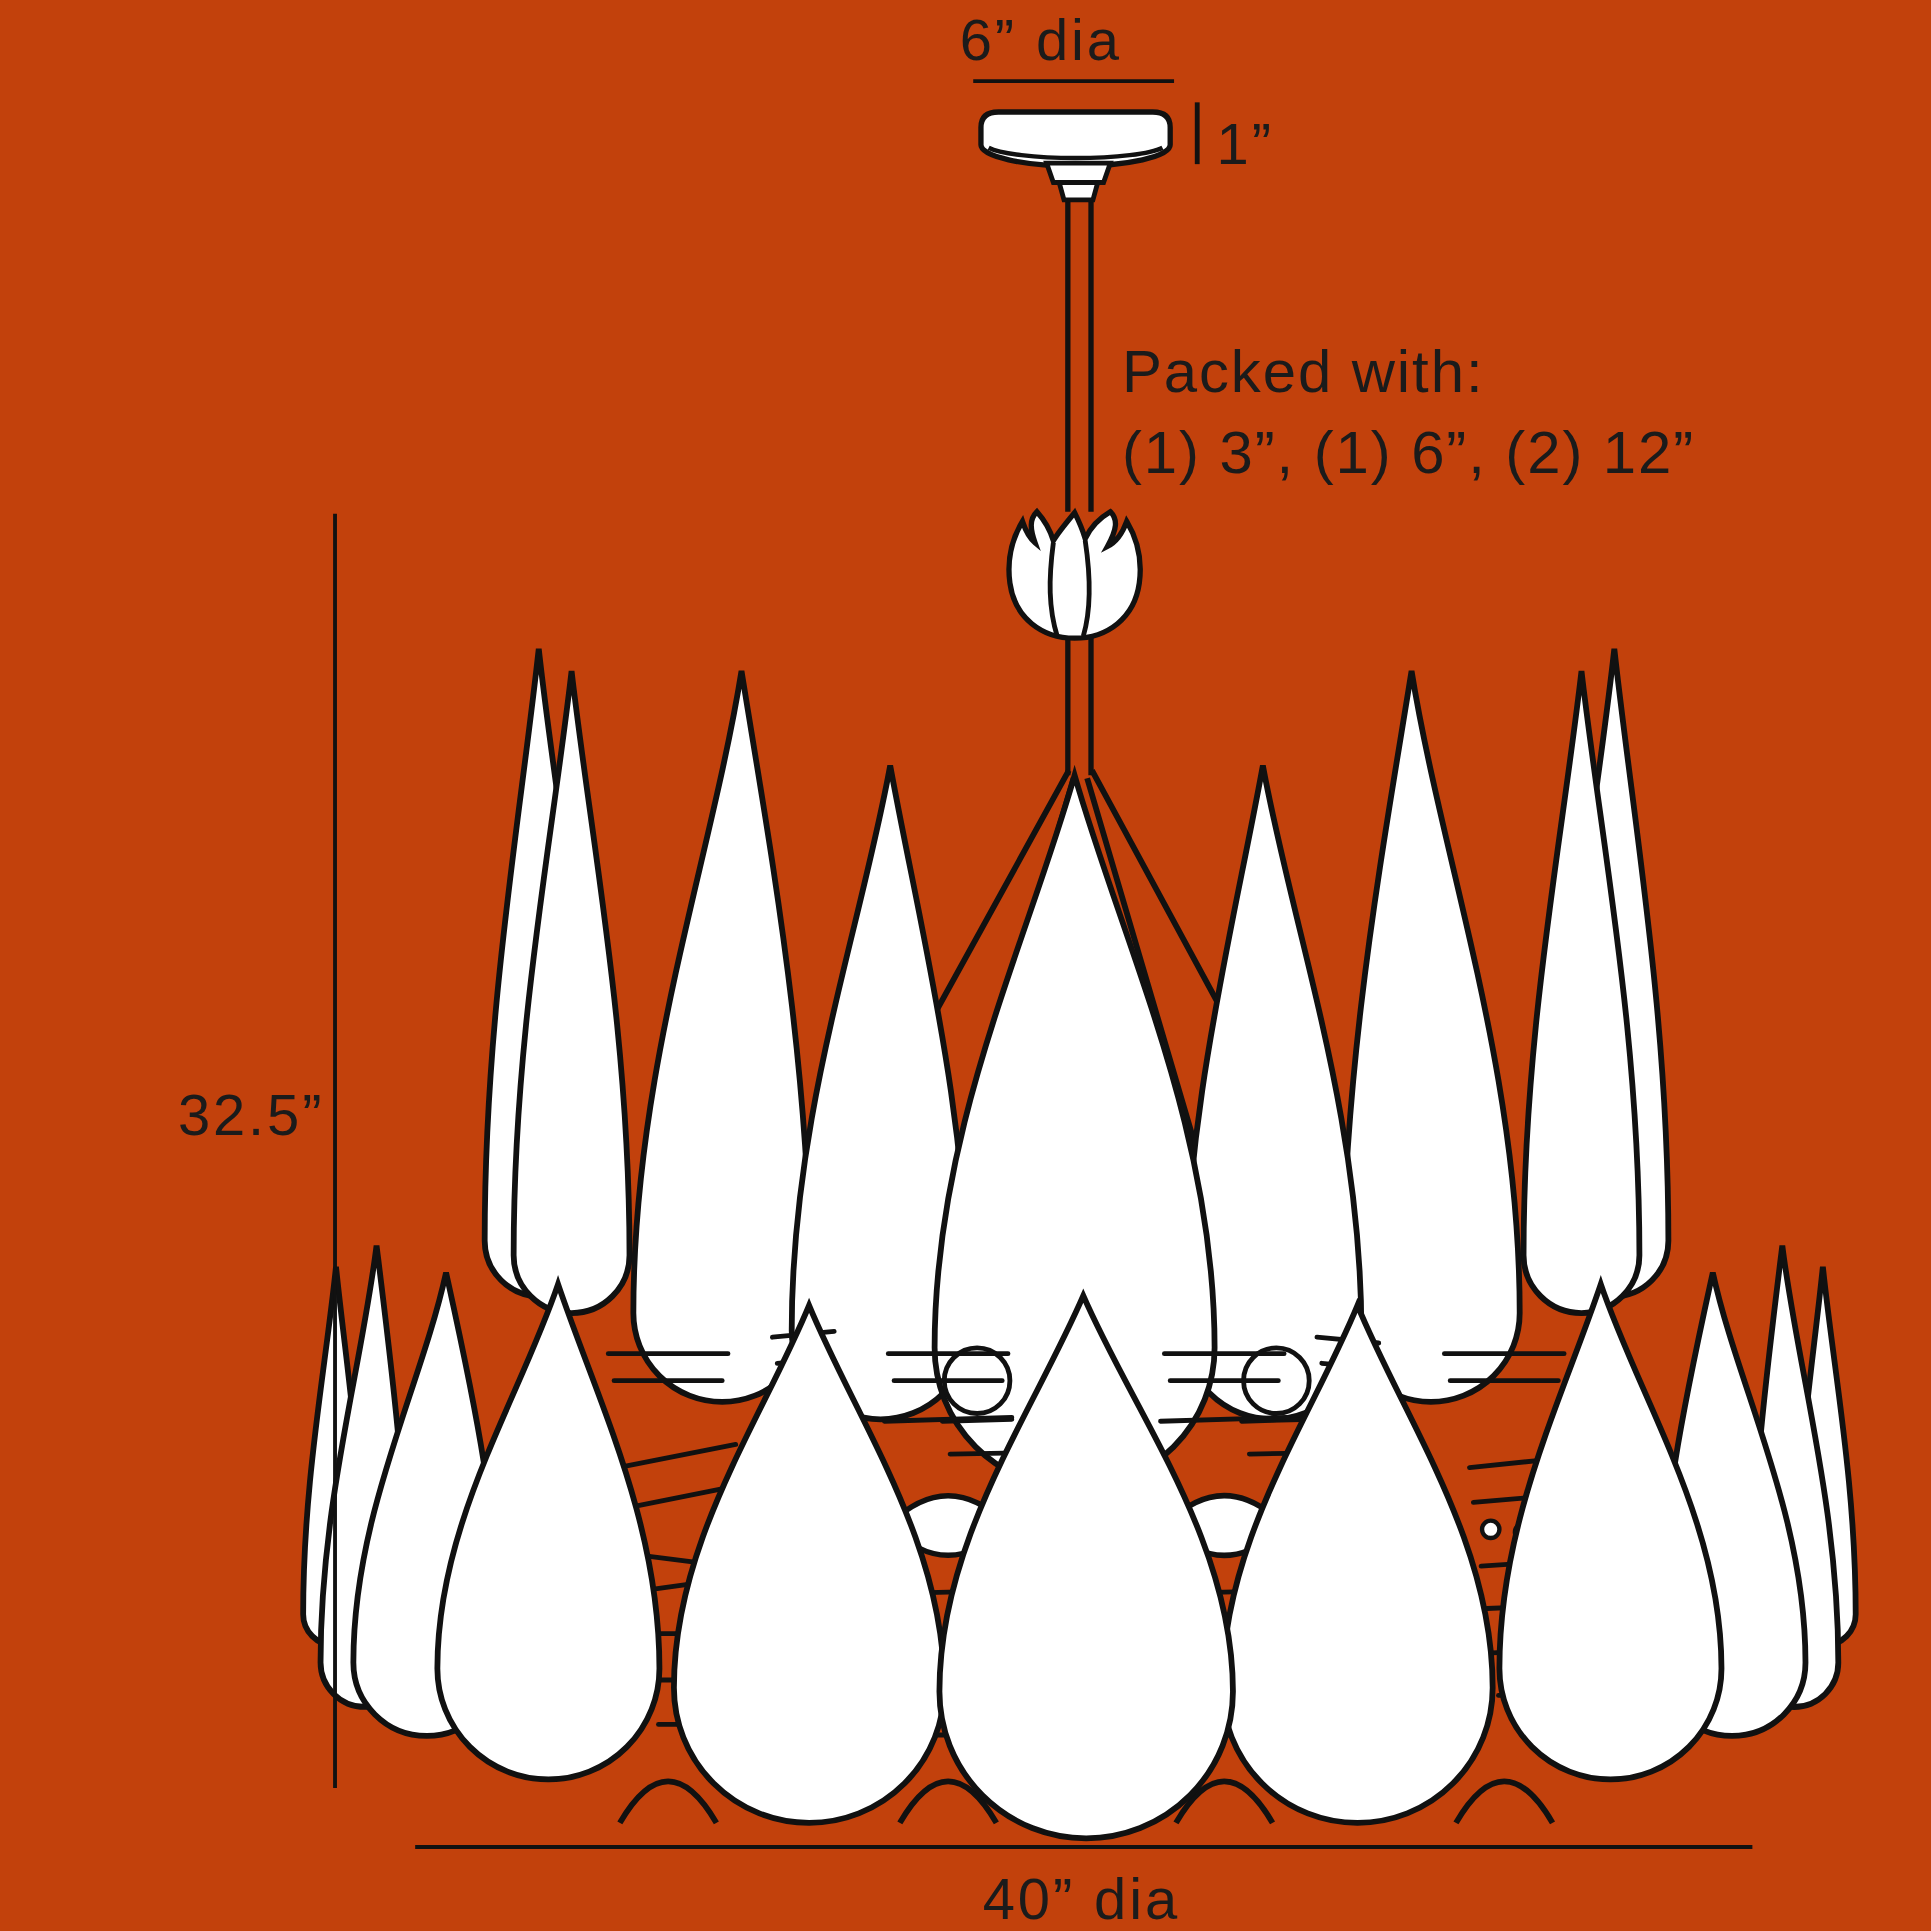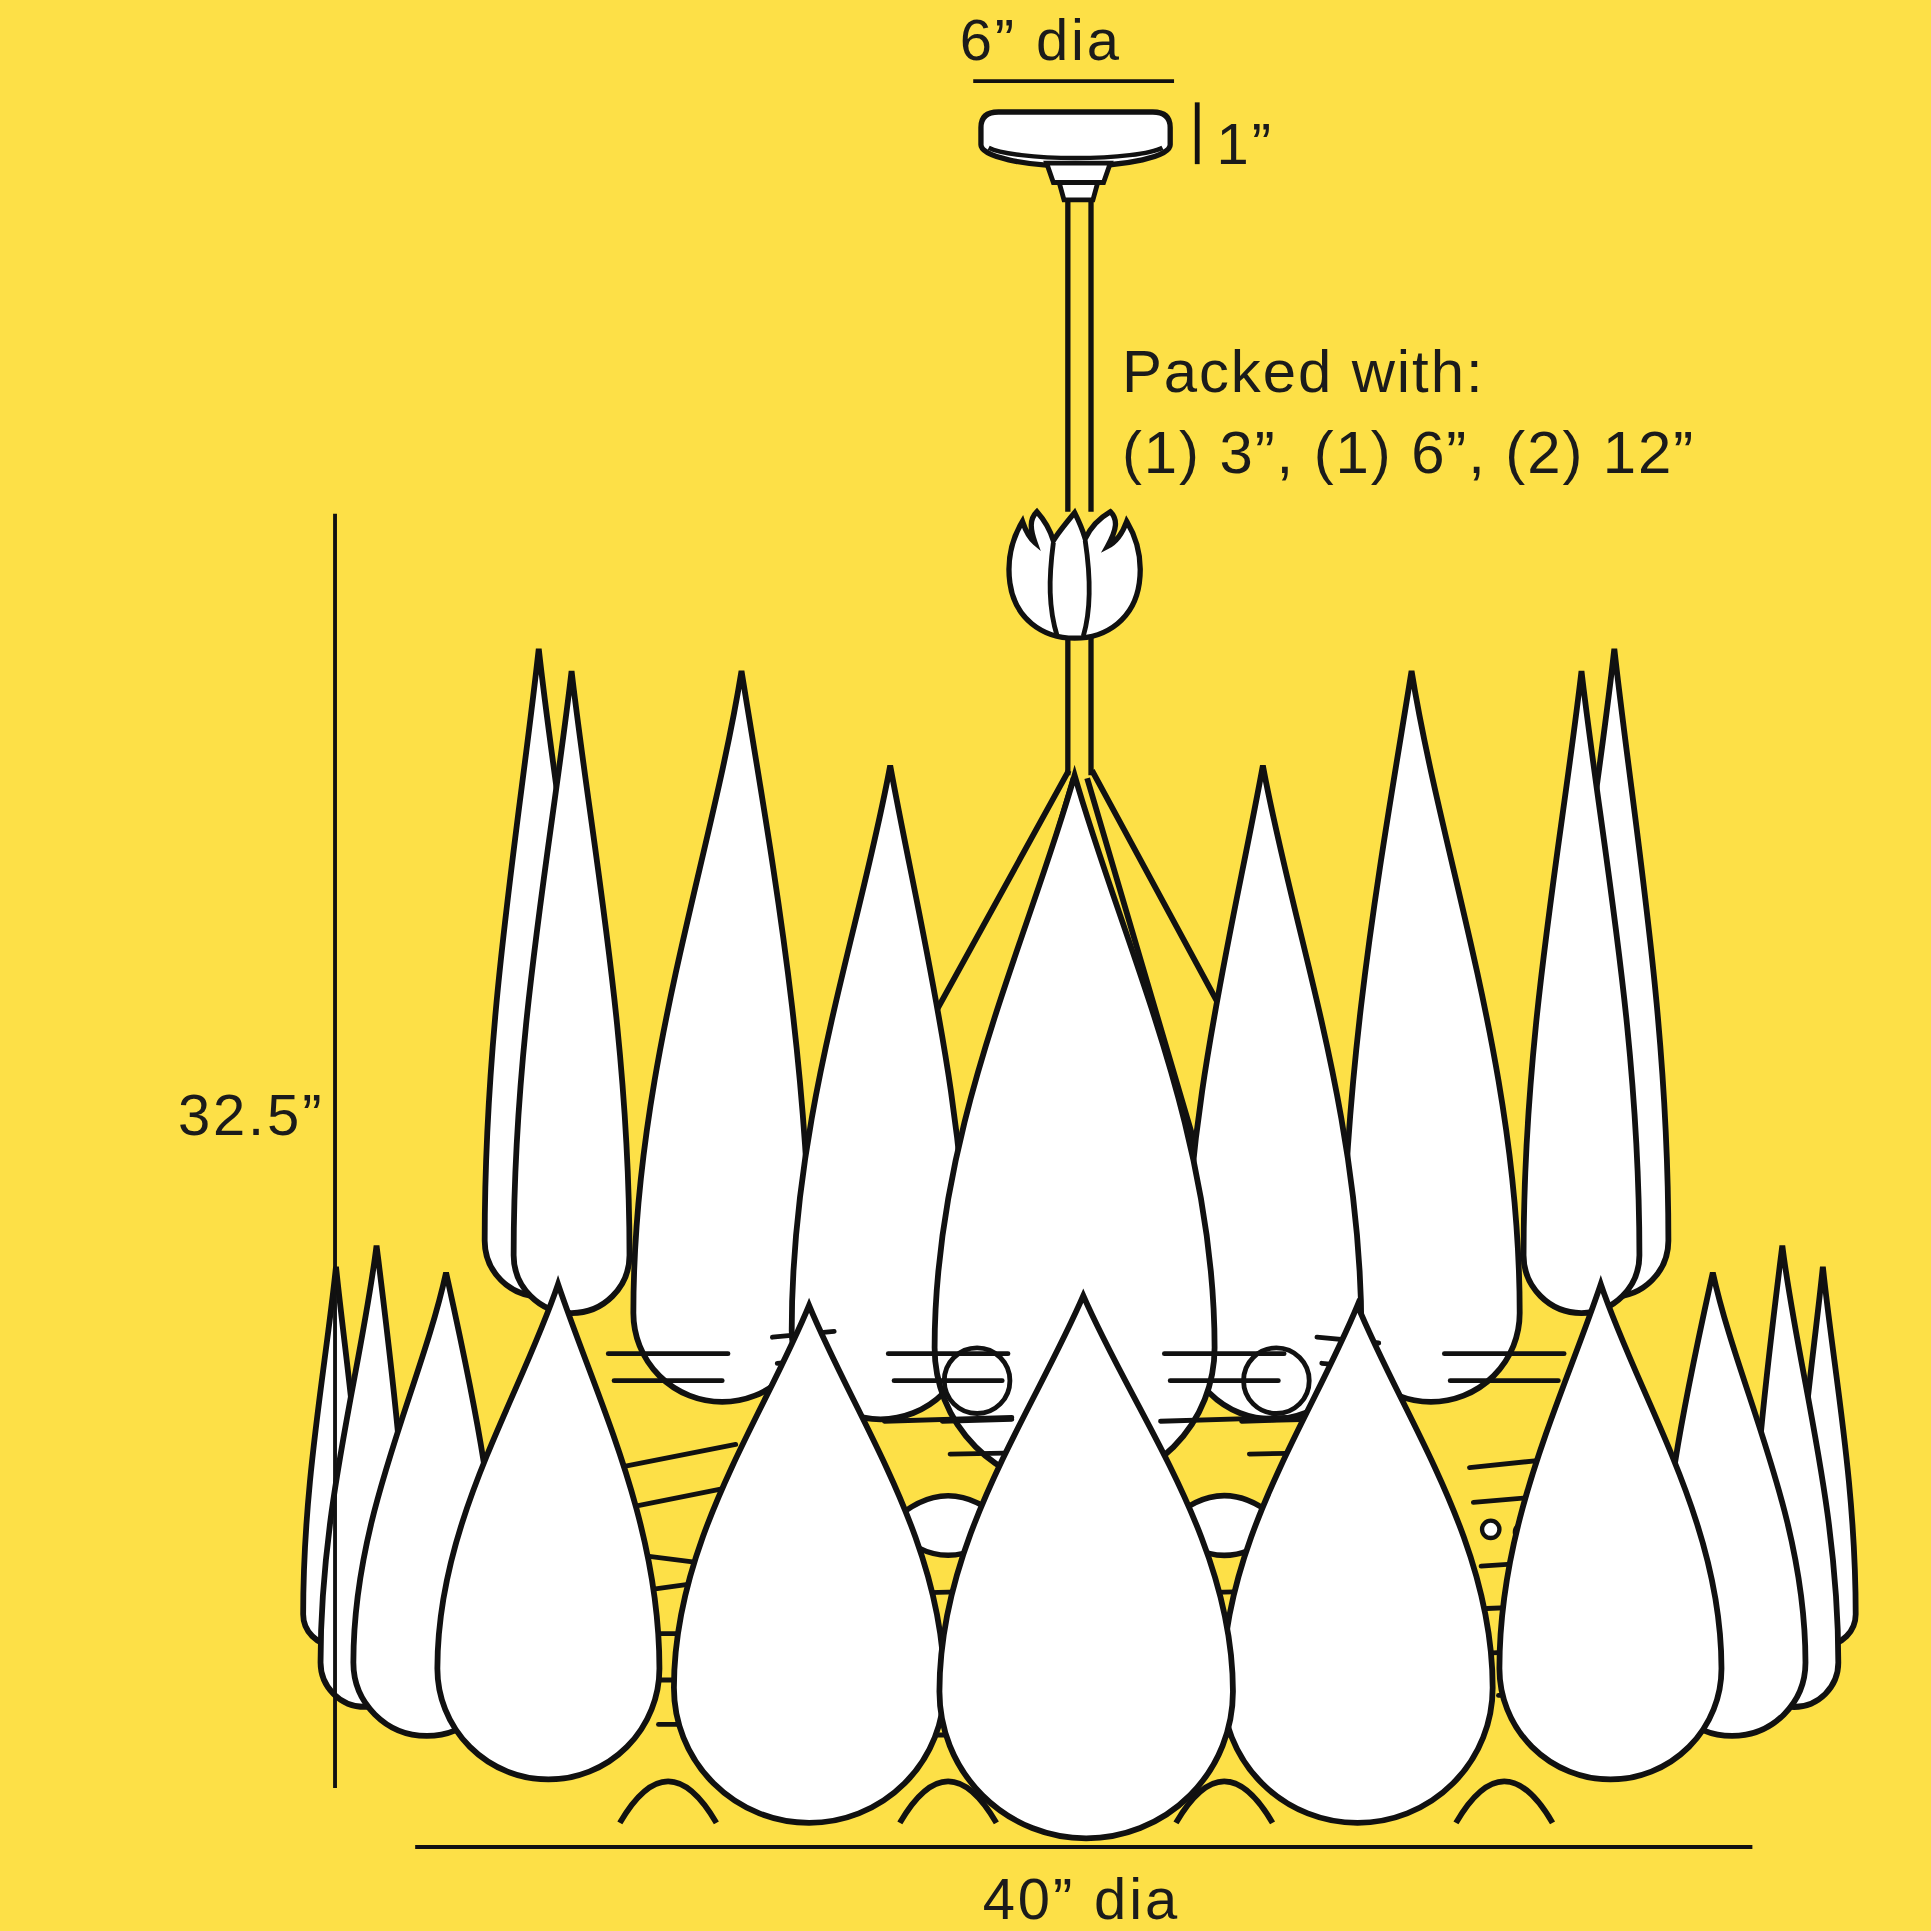--- a/index.html
+++ b/index.html
@@ -1,16 +1,16 @@
 <!DOCTYPE html>
 <html><head>
 <meta charset="utf-8">
 <style>
   html,body{margin:0;padding:0;background:#ffffff;}
-  .stage{position:relative;width:1931px;height:1931px;background:#fde047;overflow:hidden;
+  .stage{position:relative;width:1931px;height:1931px;background:#c2410c;overflow:hidden;
          font-family:"Liberation Sans", sans-serif;}
   svg{display:block;}
   text{fill:#1b1b1b;font-family:"Liberation Sans", sans-serif;}
   .dim-label{font-size:60px;letter-spacing:3px;}
   .note-label{font-size:62px;letter-spacing:2px;}
   .ln{stroke:#111111;fill:none;}
   .petal{stroke:#111111;fill:#ffffff;}
 </style>
 </head>
 <body>

